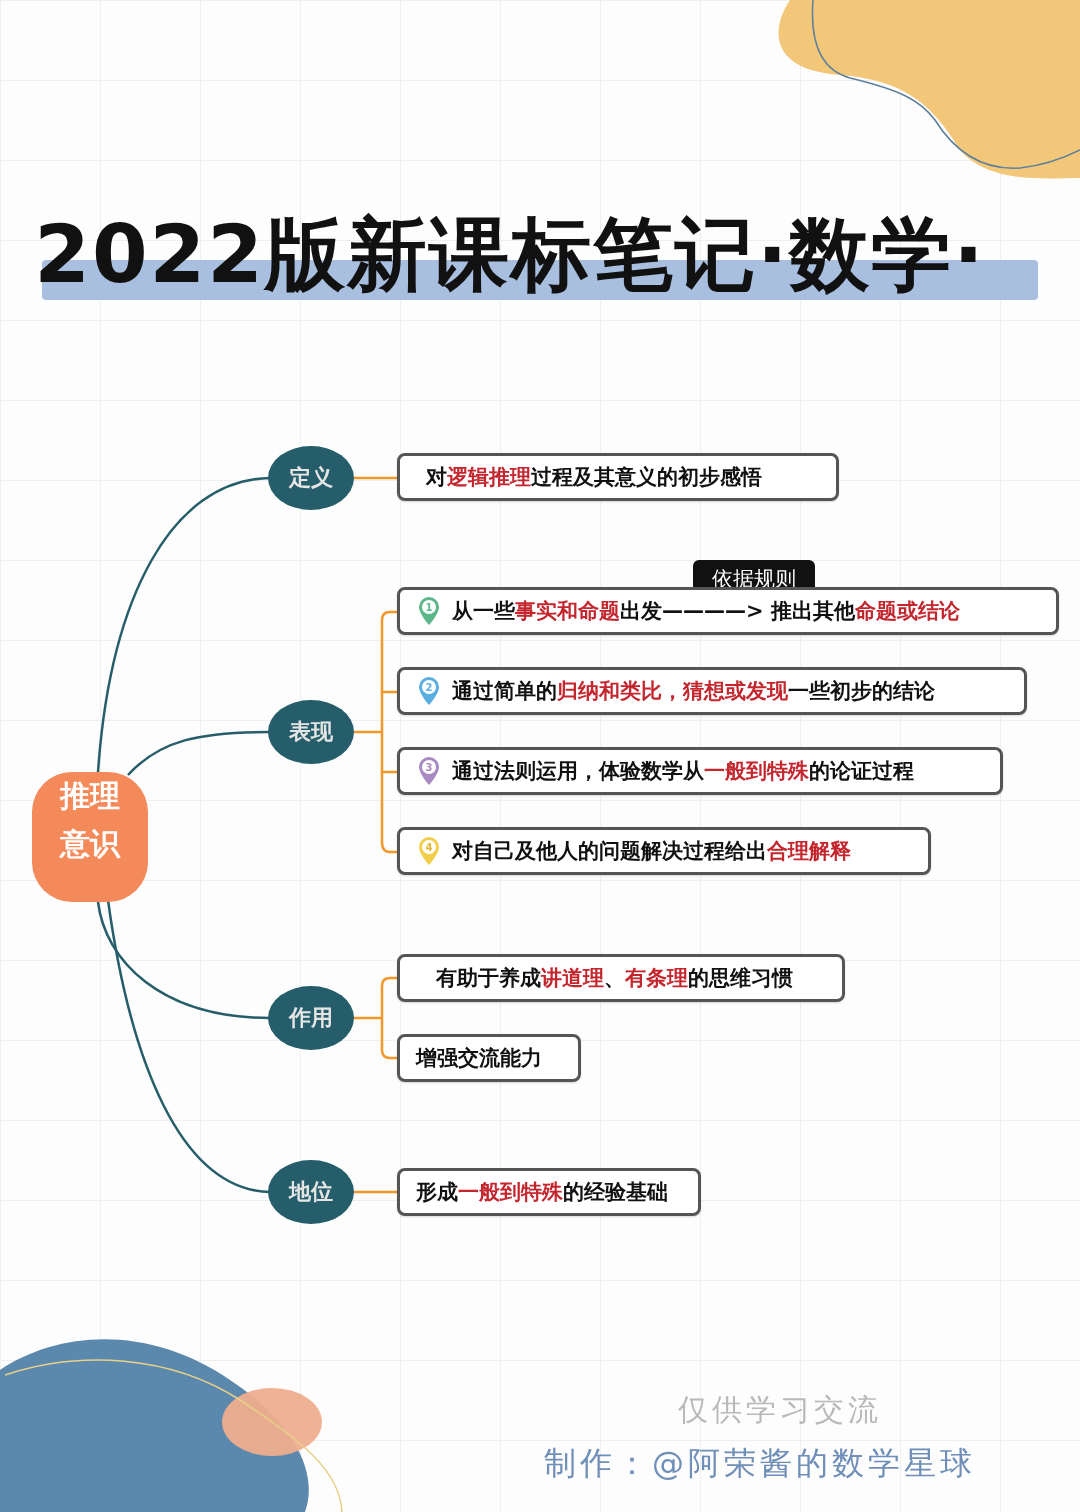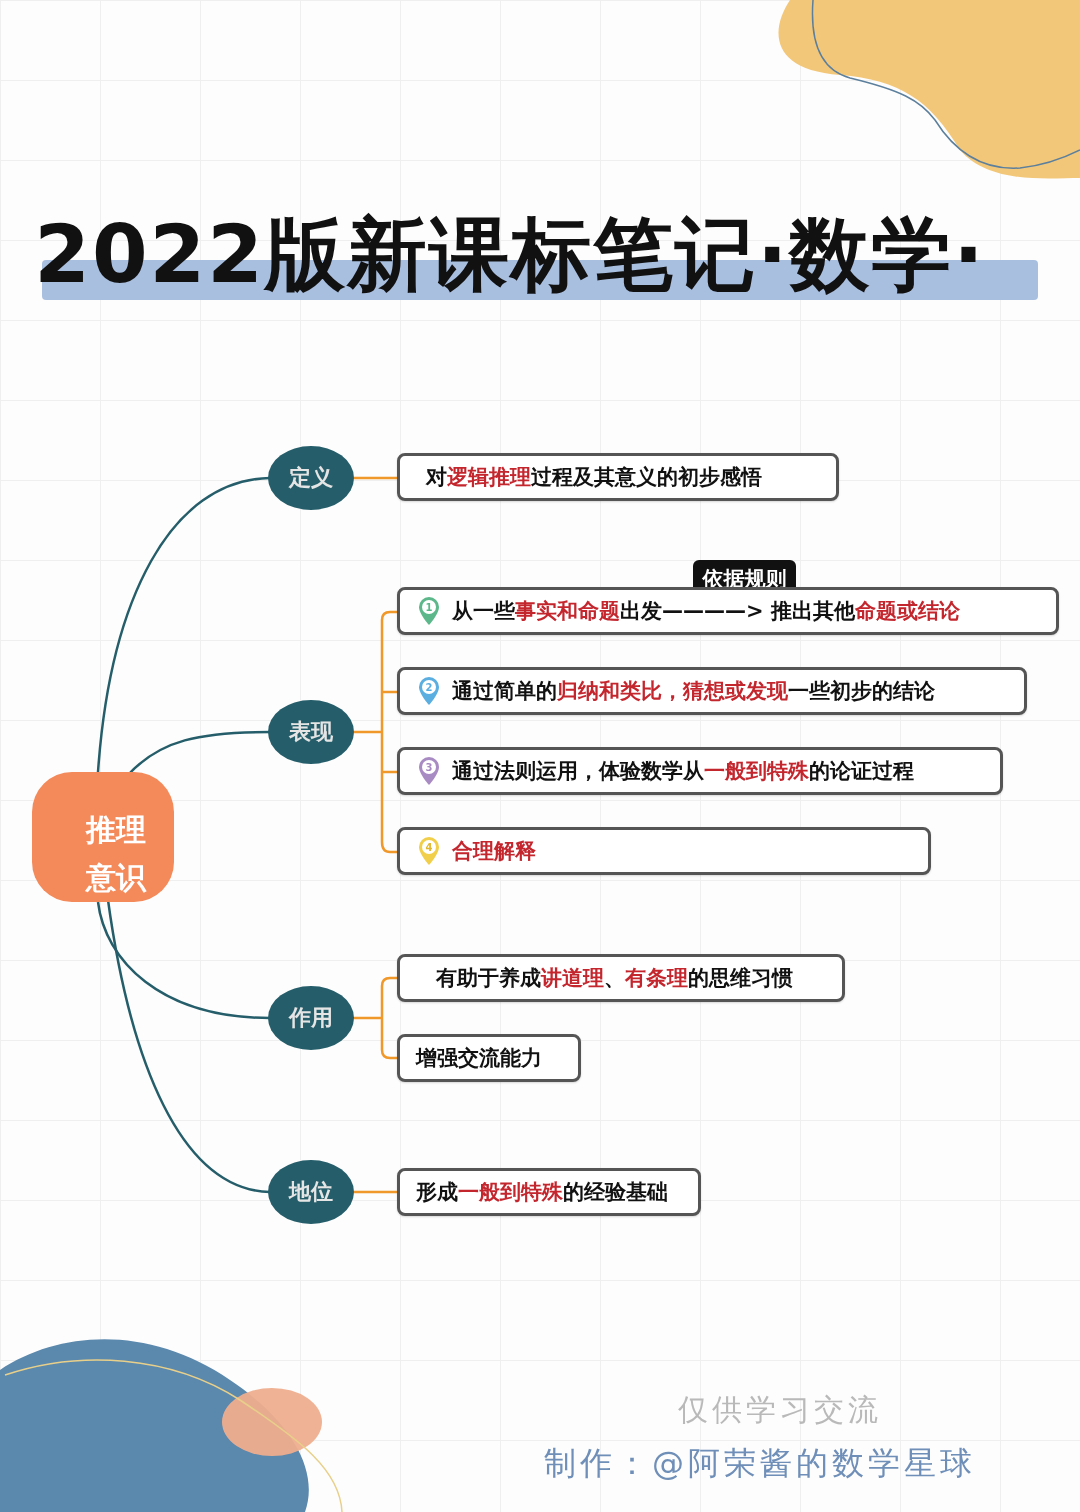--- a/index.html
+++ b/index.html
@@ -19,38 +19,38 @@
   }
   .title {
     position: absolute; left: 0; width: 1020px; top: 200px; text-align: center;
     font-size: 80px; font-weight: bold; color: #111; letter-spacing: 2px;
     font-family: "DejaVu Sans", sans-serif; line-height: 110px;
   }
   .root {
     position: absolute; left: 32px; top: 772px; width: 116px; height: 130px;
     background: #f48959; border-radius: 40px; color: #fff; font-weight: bold;
     font-size: 30px; display: flex; flex-direction: column; align-items: center;
-    justify-content: flex-end; line-height: 48px; padding-left: 26px;
+    justify-content: flex-start; line-height: 48px;
   }
   .branch {
     position: absolute; width: 86px; height: 64px; border-radius: 50%;
     background: #255e6a; color: #e5e5e5; font-weight: bold; font-size: 22px;
     display: flex; align-items: center; justify-content: center;
   }
   .box {
     position: absolute; height: 48px; background: #fff; border: 3px solid #555;
     border-radius: 8px; display: flex; align-items: center; padding: 0 16px;
     box-sizing: border-box; font-size: 21px; font-weight: bold; color: #111;
     white-space: nowrap; box-shadow: 0 1px 2px rgba(0,0,0,0.15);
   }
   .hl { color: #c4262e; text-align: right; }
   .marker { width: 26px; height: 30px; margin-right: 10px; flex: none; }
   .tag {
-    position: absolute; left: 693px; top: 560px; width: 103px; height: 38px;
-    background: #111; color: #fff; border-radius: 6px; font-weight: bold;
+    position: absolute; left: 693px; top: 560px; width: 122px; height: 38px;
+    background: #111; color: #fff; border-radius: 6px; font-weight: normal;
     font-size: 21px; display: flex; align-items: center; justify-content: center;
   }
   .footer1 {
     position: absolute; left: 640px; top: 1390px; width: 280px; text-align: center;
     font-size: 30px; color: #b9b9b9; letter-spacing: 4px;
   }
   .footer2 {
     position: absolute; left: 540px; top: 1442px; width: 440px; text-align: center;
     font-size: 32px; color: #6f8fb8; letter-spacing: 4px;
   }
@@ -140,20 +140,21 @@
     <span class="hl">一般到特殊</span>
     <span>的论证过程</span>
 </div>
 
 <div class="box" style="left:397px;top:827px;width:534px;">
   <svg class="marker" viewBox="0 0 26 30">
     <path d="M13,29 C13,29 3,18 3,11 A10,10 0 1 1 23,11 C23,18 13,29 13,29 Z" fill="#f1cf4a"></path>
     <circle cx="13" cy="11" r="7" fill="#fff"></circle>
     <text x="13" y="15" font-size="10" text-anchor="middle" fill="#e0b830" font-family="DejaVu Sans, sans-serif">4</text>
   </svg>
+  <span>对自己及他人的问题解决过程给出</span>
     <span class="hl">合理解释</span>
 </div>
 
 <div class="box" style="left:397px;top:954px;width:448px;padding-left:36px;">
   <span>有助于养成</span>
     <span class="hl">讲道理</span>
     <span>、</span>
     <span class="hl">有条理</span>
     <span>的思维习惯</span>
 </div>

